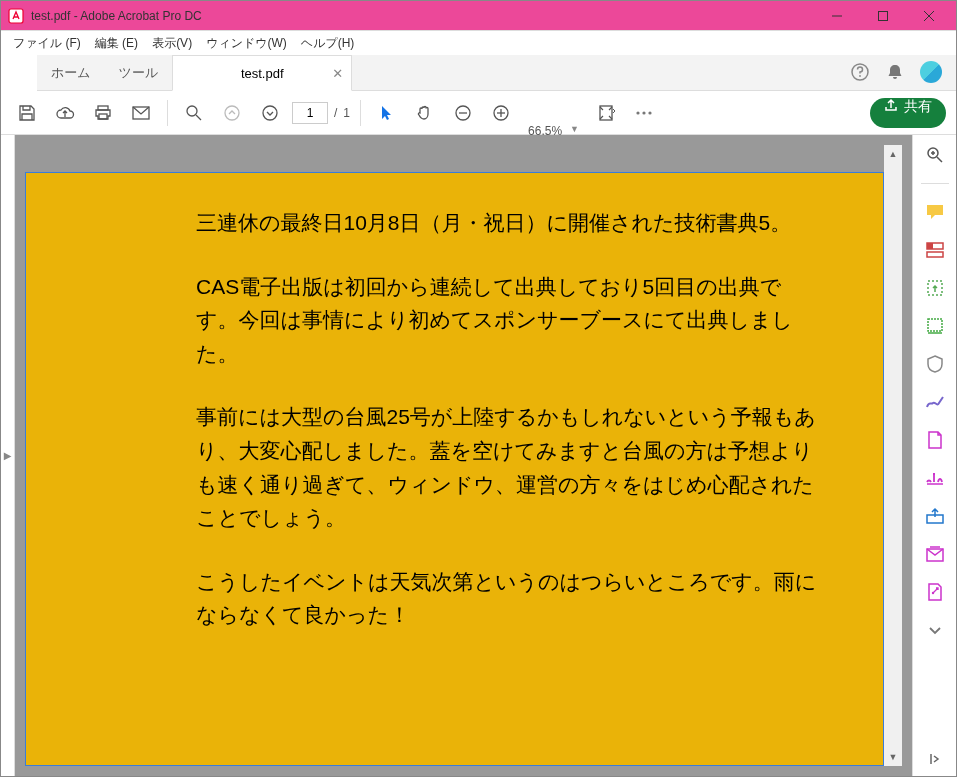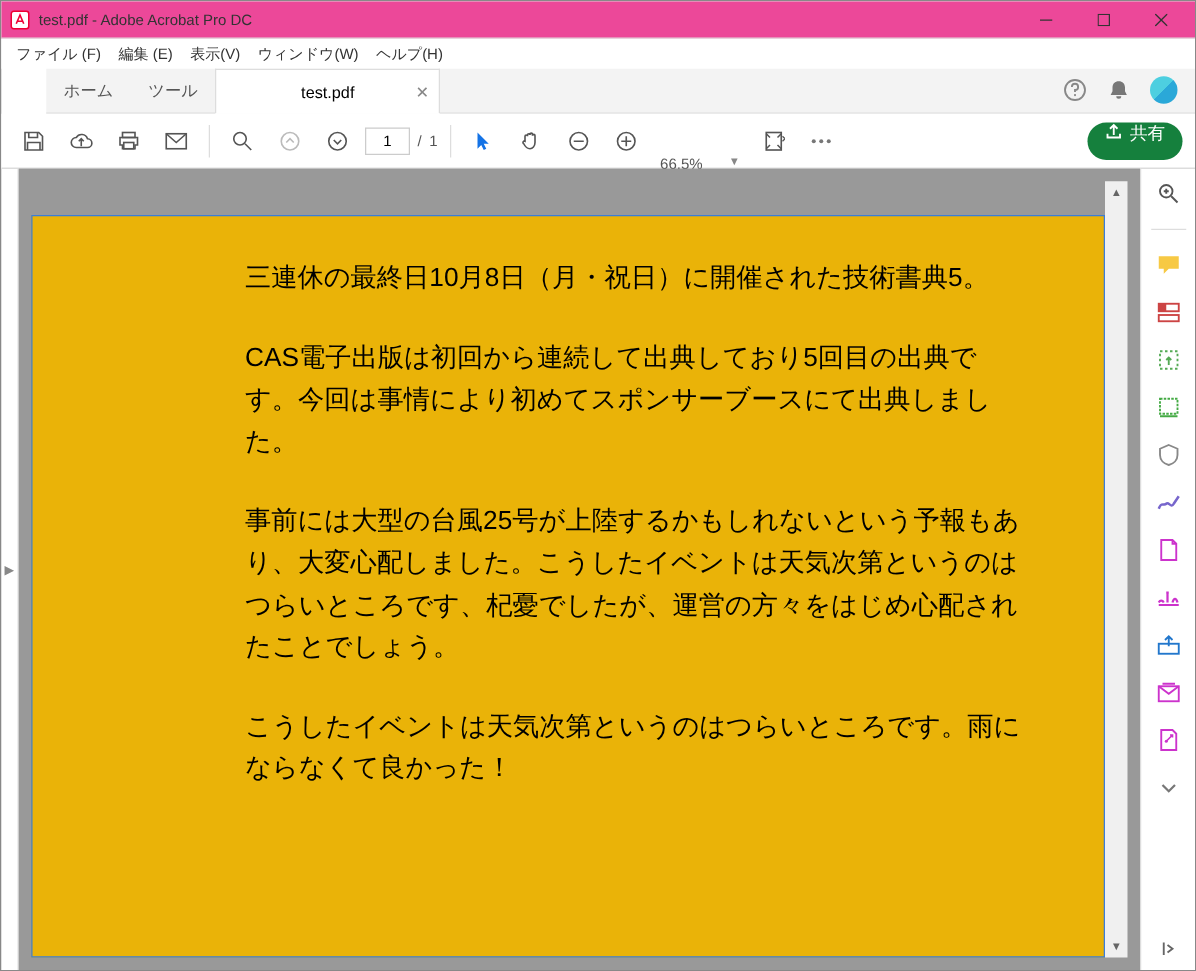--- a/index.html
+++ b/index.html
@@ -24,21 +24,21 @@
 .tabbar-right { margin-left: auto; display: flex; align-items: center; gap: 16px; padding-right: 14px; height: 36px; }
 .tabbar-right .icon { color: #888; }
 .avatar { width: 22px; height: 22px; border-radius: 50%; background: linear-gradient(135deg, #4dcfe0 50%, #2aa8d8 50%); }
 
 
 .toolbar { height: 44px; background: #fff; border-bottom: 1px solid #ddd; display: flex; align-items: center; padding: 0 10px; gap: 6px; }
 .toolbar .tb-btn { width: 32px; height: 32px; display: flex; align-items: center; justify-content: center; color: #555; border-radius: 2px; }
 .toolbar .tb-sep { width: 1px; height: 26px; background: #ddd; margin: 0 4px; }
 .page-box { display: flex; align-items: center; gap: 6px; font-size: 12px; color: #555; }
 .page-input { width: 36px; height: 22px; border: 1px solid #ccc; text-align: center; font-size: 12px; }
-.zoom-box { display: flex; align-items: flex-start; font-size: 12px; color: #555; border: 1px solid transparent; padding: 2px 4px; gap: 21px; margin-top: 36px;}
+.zoom-box { display: flex; align-items: flex-start; font-size: 12px; color: #555; border: 1px solid transparent; padding: 2px 4px; gap: 8px; margin-top: 36px;}
 .zoom-box .chev { font-size: 9px; color: #888; }
 .toolbar .spacer { flex: 1; }
 .share-btn { background: #15803d; color: #fff; border-radius: 16px; height: 30px; padding: 0 14px; display: flex; align-items: flex-start; gap: 6px; font-size: 14px; }
 
 
 .main { flex: 1; display: flex; background: #999; min-height: 0; }
 .left-handle { width: 14px; background: #fff; border-right: 1px solid #ddd; display: flex; align-items: center; justify-content: center; color: #888; font-size: 10px; }
 .doc-area { flex: 1; background: #999; padding: 10px; overflow: hidden; display: flex; position: relative; }
 .page { background: #eab308; flex: 1; border: 1px solid #3b7dd8; padding: 33px 60px 40px 170px; overflow: hidden; margin-top: 27px; }
 .page p { font-size: 21px; line-height: 1.6; color: #000; margin-bottom: 30px; font-family: "Yu Gothic", "Meiryo", sans-serif; }
@@ -216,21 +216,21 @@
   </div>
 </div>
 
 <div class="main">
   <div class="left-handle">▶</div>
   <div class="doc-col">
     <div class="doc-area">
       <div class="page">
         <p>三連休の最終日10月8日（月・祝日）に開催された技術書典5。</p>
         <p>CAS電子出版は初回から連続して出典しており5回目の出典です。今回は事情により初めてスポンサーブースにて出典しました。</p>
-        <p>事前には大型の台風25号が上陸するかもしれないという予報もあり、大変心配しました。こうしたイベントは天気次第というのはつらいところです、杞憂でしたが、運営の方々をはじめ心配されたことでしょう。</p>
+        <p>事前には大型の台風25号が上陸するかもしれないという予報もあり、大変心配しました。蓋を空けてみますと台風の方は予想よりも速く通り過ぎて、ウィンドウ、運営の方々をはじめ心配されたことでしょう。</p>
         <p>こうしたイベントは天気次第というのはつらいところです。雨にならなくて良かった！</p>
       </div>
       <div class="scroll-v">
         <div class="up">▲</div>
         <div class="track"></div>
         <div class="dn">▼</div>
       </div>
     </div>
   </div>
   <div class="right-panel">

